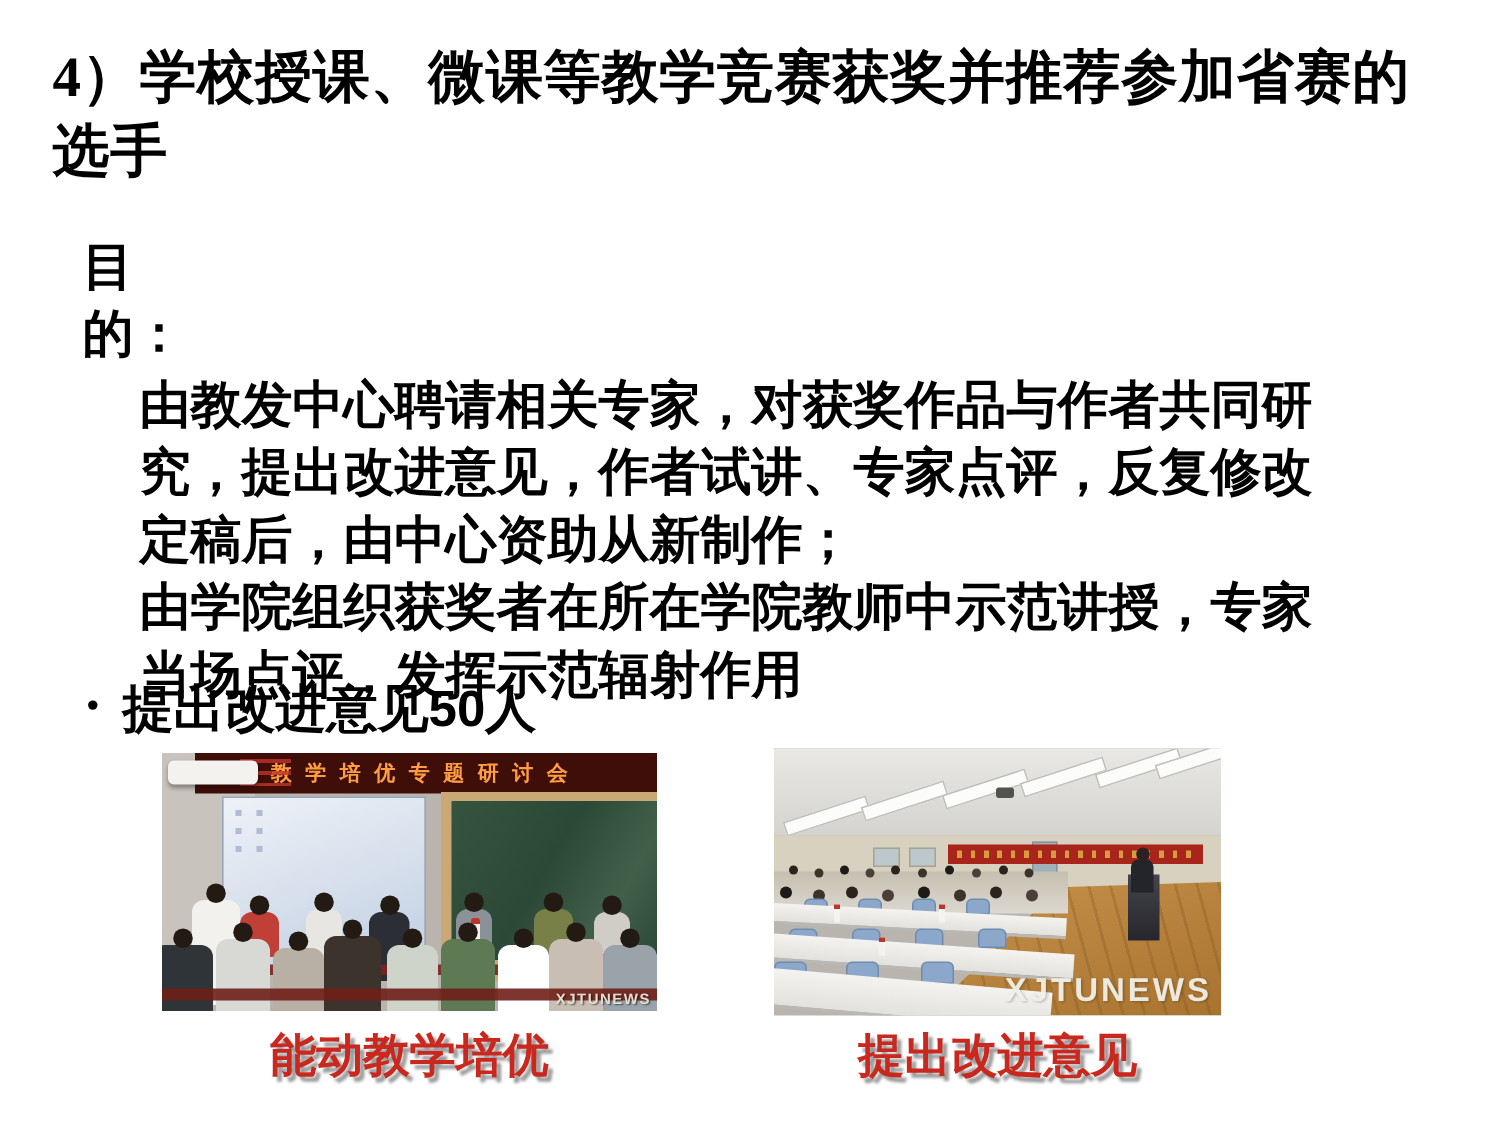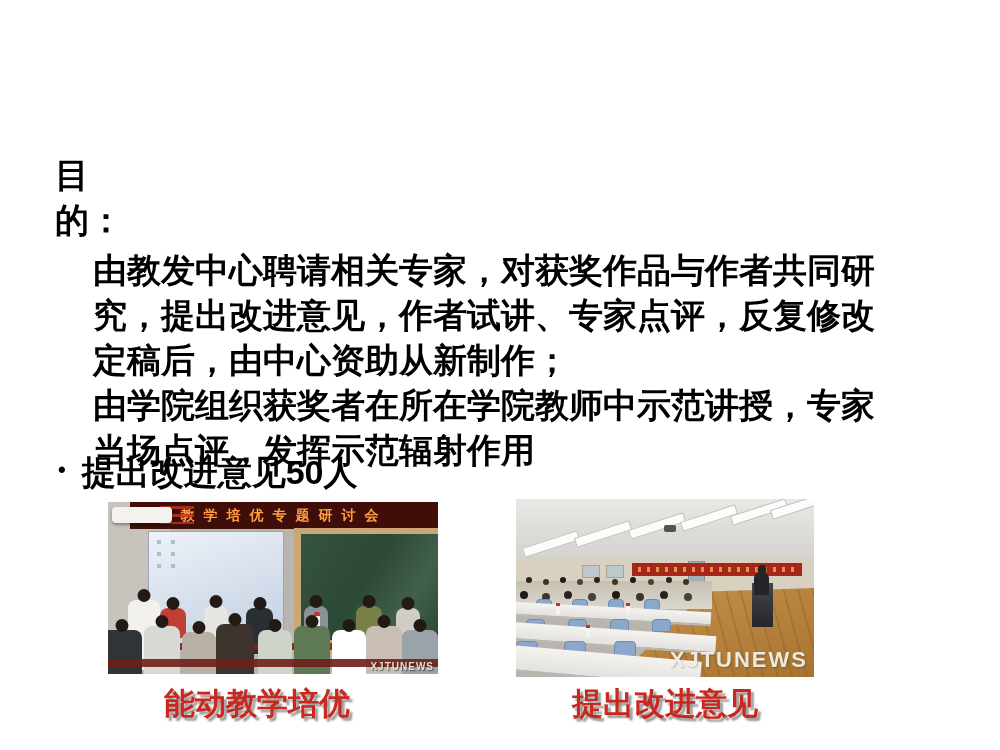--- a/index.html
+++ b/index.html
@@ -4,37 +4,37 @@
 <style>
   html,body{margin:0;padding:0;background:#fff;}
   .slide{position:relative;width:1000px;height:750px;background:#ffffff;overflow:hidden;
          font-family:"Liberation Serif","DejaVu Serif",serif;color:#000;}
 
   .title{position:absolute;left:35px;top:28px;width:915px;margin:0;
          font-size:38px;font-weight:bold;line-height:49px;letter-spacing:0.5px;}
 
   .para{position:absolute;display:flex;font-size:34px;font-weight:bold;line-height:45px;}
   .para .label{flex:none;width:95px;}
-  .purpose{left:55px;top:156px;font-family:Liberation Mono, monospace;}
+  .purpose{left:55px;top:156px;}
   .purpose .pbody{width:792px;}
   .method{left:48px;top:248px;}
   .method .pbody{width:794px;margin-left:45px;}
 
   .bullet-line{position:absolute;left:58px;top:450px;font-size:34px;font-weight:bold;}
   .bullet-marker{display:inline-block;font-size:22px;vertical-align:7px;margin-right:16px;
                  font-family:"Liberation Sans","DejaVu Sans",sans-serif;}
   .bullet-num{font-family:"Liberation Sans","DejaVu Sans",sans-serif;font-weight:bold;}
 
   .photo{position:absolute;overflow:hidden;background:#b9b4ae;}
   #photo-left{left:108px;top:502px;width:330px;height:172px;}
   #photo-right{left:516px;top:499px;width:298px;height:178px;}
 
   .caption{position:absolute;font-size:31px;font-weight:bold;text-align:center;
            color:#c9281e;text-shadow:3px 3px 2px #9a9a9a;}
-  #caption-left{left:92px;width:330px;top:683px;}
+  #caption-left{left:108px;width:330px;top:683px;}
   #caption-right{left:516px;width:298px;top:683px;}
 
   
   .p1-wall{position:absolute;left:0;top:0;width:62px;height:150px;background:#c8c3bc;}
   .p1-led{position:absolute;left:22px;top:0;right:0;height:27px;background:#3f0e08;
           display:flex;align-items:center;justify-content:center;}
   .p1-led-text{color:#ff9d40;font-size:14px;font-weight:bold;letter-spacing:9px;white-space:nowrap;}
   .p1-led-time{position:absolute;left:30px;top:4px;width:34px;height:18px;
                background:repeating-linear-gradient(180deg,#c03428 0 3px,transparent 3px 8px);opacity:.8;}
   .p1-projector{position:absolute;left:4px;top:5px;width:60px;height:16px;background:#f3f2ee;
@@ -93,20 +93,21 @@
               width:9px;height:9px;border-radius:50%;background:#2a2120;}
   .p2-watermark{position:absolute;right:6px;bottom:4px;font-size:22px;font-weight:bold;color:#f0efe8;
                 font-family:"Liberation Sans","DejaVu Sans",sans-serif;letter-spacing:2px;opacity:.95;
                 text-shadow:1px 1px 2px rgba(0,0,0,.25);}
 </style>
 </head>
 <body>
 
 <div class="slide">
 
+  <h1 class="title">4）学校授课、微课等教学竞赛获奖并推荐参加省赛的选手</h1>
 
   <div class="para purpose">
     <span class="label">目的：</span>
   </div>
 
   <div class="para method">
     <span class="pbody">
       <span>由教发中心聘请相关专家，对获奖作品与作者共同研究，提出改进意见，作者试讲、专家点评，反复修改定稿后，由中心资助从新制作；</span>
       <br>
       <span>由学院组织获奖者在所在学院教师中示范讲授，专家当场点评，发挥示范辐射作用</span>

